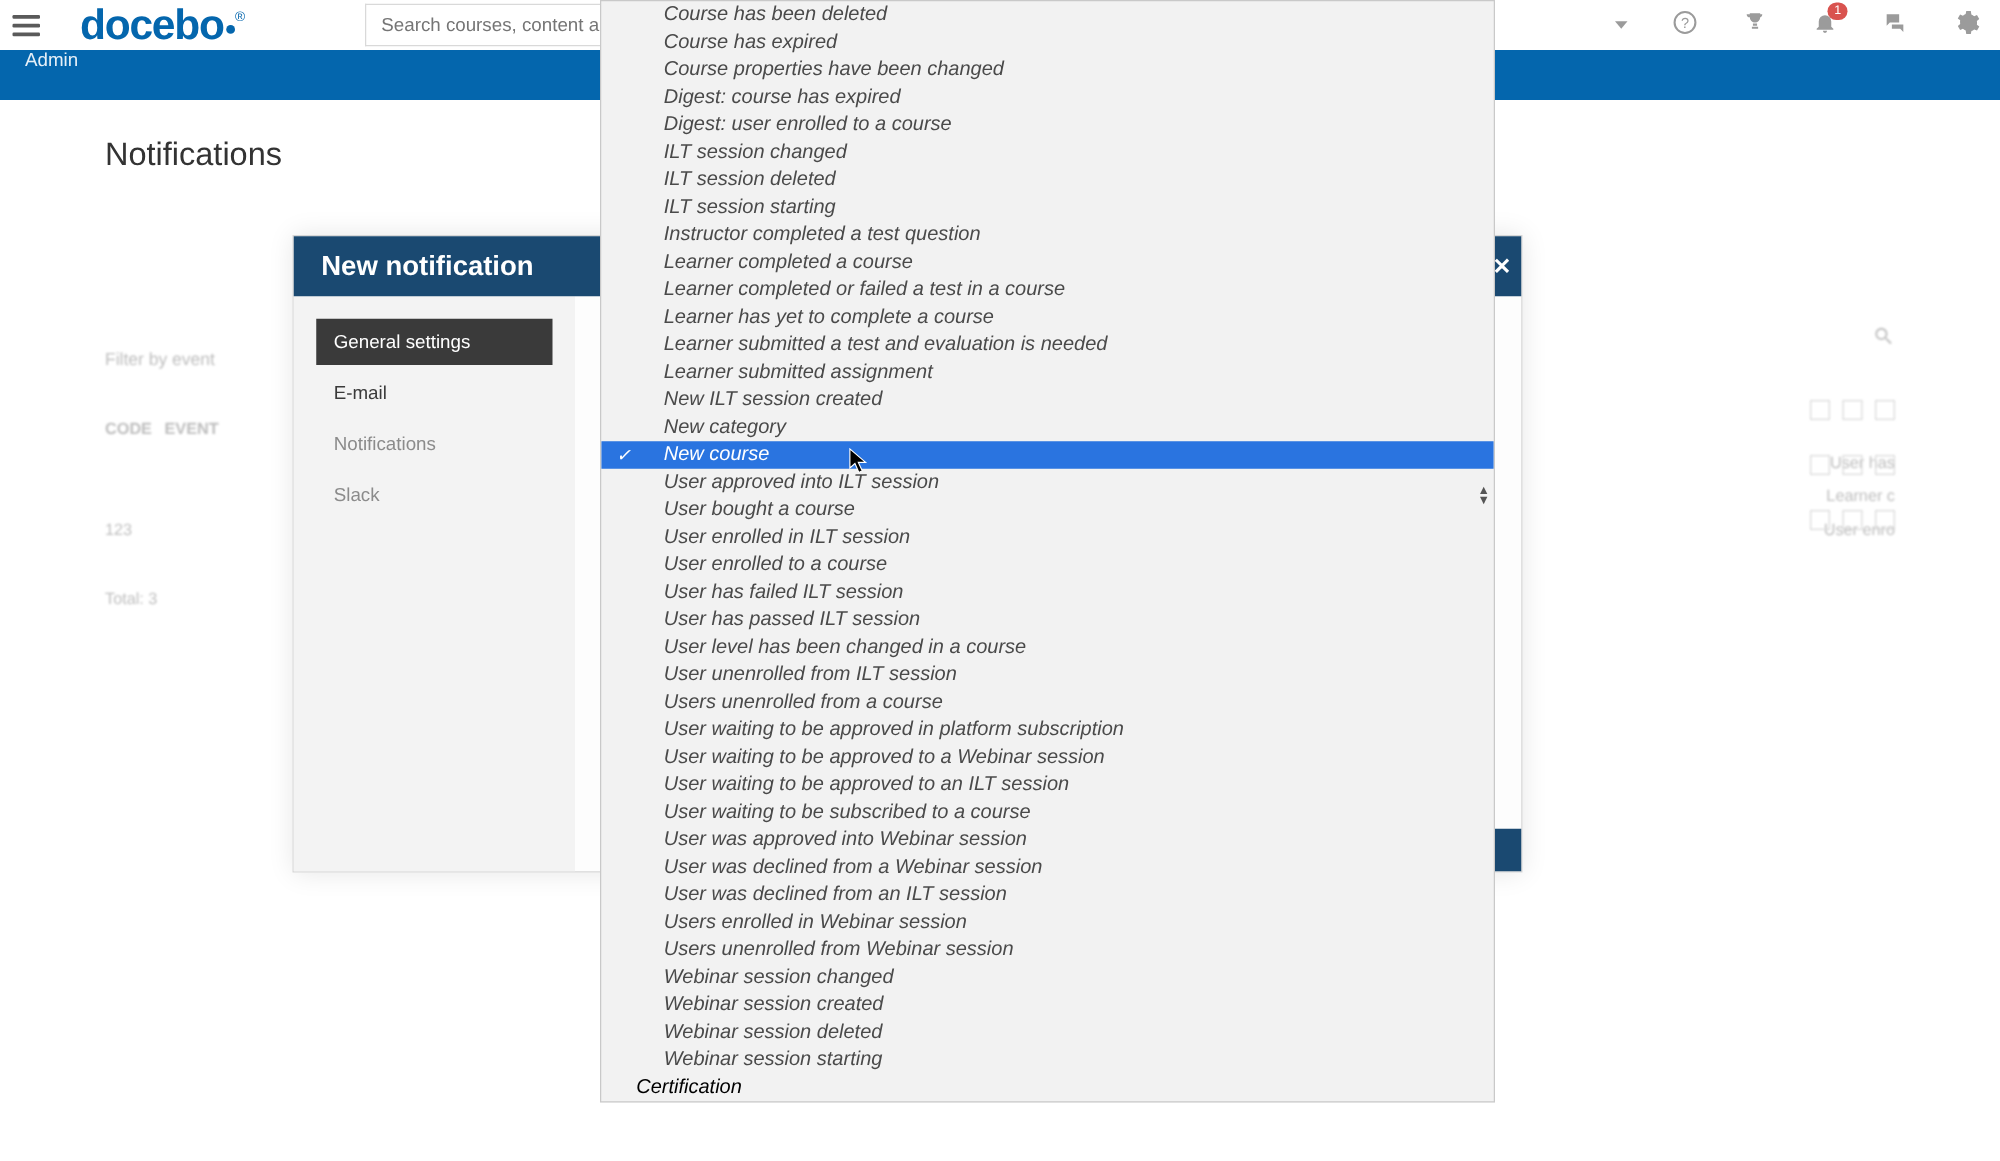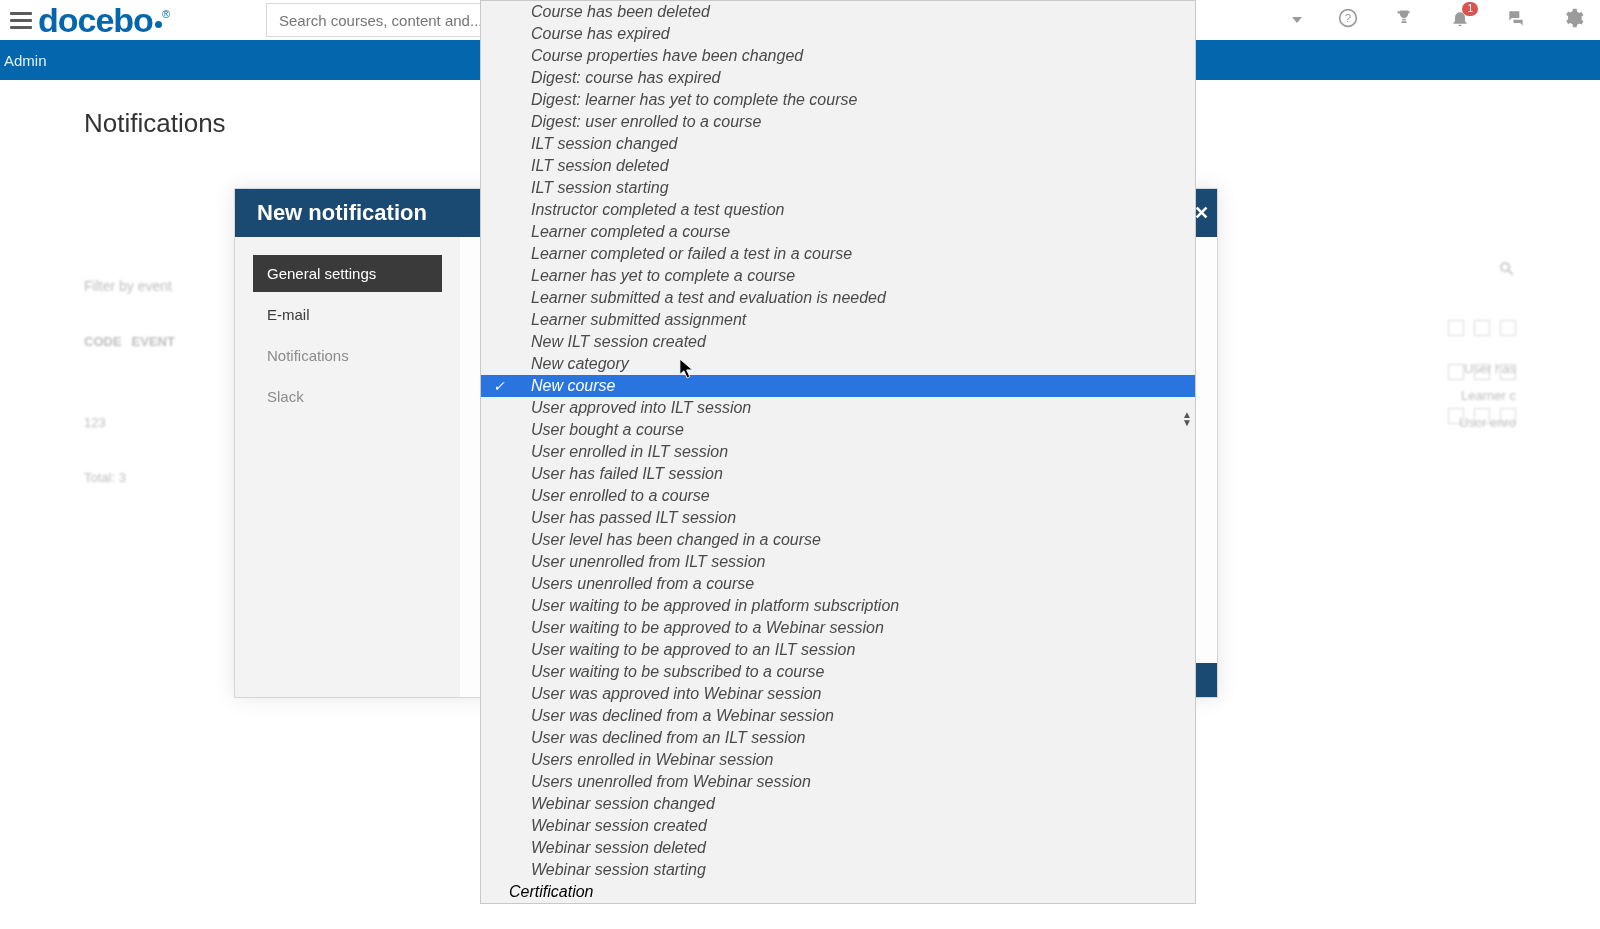--- a/index.html
+++ b/index.html
@@ -3,37 +3,37 @@
 <meta charset="utf-8">
 <style>
   * { box-sizing: border-box; margin: 0; padding: 0; }
   html, body { width: 1600px; height: 929px; overflow: hidden; font-family: "Helvetica Neue", Arial, sans-serif; background: #ffffff; color: #333; }
   body { position: relative; }
 
   
   .topbar { height: 40px; background: #ffffff; display: flex; align-items: center; padding: 0 10px; position: relative; z-index: 5; }
   .menu-icon { width: 28px; height: 28px; display: flex; flex-direction: column; justify-content: center; gap: 4px; cursor: pointer; }
   .menu-icon span { display: block; height: 3px; background: #5a5a5a; border-radius: 1px; width: 22px; }
-  .logo { display: flex; align-items: baseline; }
+  .logo { margin-left: 26px; display: flex; align-items: baseline; }
   .logo-text { font-size: 34px; font-weight: 700; color: #0466ad; letter-spacing: -1px; }
   .logo-dot { width: 7px; height: 7px; background: #0466ad; border-radius: 50%; margin-left: 2px; display: inline-block; position: relative; top: -4px;}
   .logo-reg { font-size: 11px; color: #0466ad; position: relative; top: -14px; }
 
   .search-wrap { margin-left: 96px; width: 620px; height: 34px; display: flex; }
   .search-input { flex: 1; border: 1px solid #d9d9d9; border-right: none; padding: 0 12px; font-size: 15px; color: #555; outline: none; }
   .search-btn { width: 62px; background: #90c060; opacity: .8; display: flex; align-items: center; justify-content: center; cursor: pointer; }
   .search-btn svg { fill: #fff; }
 
   .top-right { position: absolute; right: 16px; top: 0; height: 40px; display: flex; align-items: center; gap: 36px; }
   .tr-item { color: #9b9b9b; position: relative; cursor: pointer; }
   .tr-badge { position: absolute; top: -6px; right: -8px; background: #d9534f; color: #fff; font-size: 10px; border-radius: 8px; padding: 0 5px; line-height: 14px; }
   .tr-caret { width: 0; height: 0; border-left: 5px solid transparent; border-right: 5px solid transparent; border-top: 6px solid #9b9b9b; }
 
   
-  .adminbar { height: 40px; background: #0466ad; color: #e6f0f8; display: flex; align-items: center; padding: 0 4px; font-size: 15px; z-index: 5; position: relative;}
+  .adminbar { height: 40px; background: #0466ad; color: #e6f0f8; display: flex; padding: 0 20px; font-size: 15px; z-index: 5; position: relative;}
   
   
   .page { position: relative; padding: 28px 84px; z-index: 2; }
   .page-title { font-size: 26px; font-weight: 400; color: #333; margin-bottom: 30px; }
 
   
   .bg-faded { position: absolute; top: 160px; left: 84px; right: 84px; z-index: 1; filter: blur(1px); opacity: .55; color: #888; }
   .bg-new-label { text-align: center; font-size: 12px; margin-top: 6px; color: #9aa; }
   .bg-filter { font-size: 14px; margin-top: 60px; }
   .bg-row { font-size: 13px; margin-top: 12px; display:flex; justify-content:space-between;}
@@ -226,39 +226,38 @@
     </div>
   </div>
 </div>
 
 <div class="dropdown">
   <div class="dd-inner" id="dd-inner">
       <div class="dd-row"><span>Course has been deleted</span></div>
       <div class="dd-row"><span>Course has expired</span></div>
       <div class="dd-row"><span>Course properties have been changed</span></div>
       <div class="dd-row"><span>Digest: course has expired</span></div>
-      <div class="dd-row"><span>Digest: learner has yet to complete the course</span></div>
       <div class="dd-row"><span>Digest: user enrolled to a course</span></div>
       <div class="dd-row"><span>ILT session changed</span></div>
       <div class="dd-row"><span>ILT session deleted</span></div>
       <div class="dd-row"><span>ILT session starting</span></div>
       <div class="dd-row"><span>Instructor completed a test question</span></div>
       <div class="dd-row"><span>Learner completed a course</span></div>
       <div class="dd-row"><span>Learner completed or failed a test in a course</span></div>
       <div class="dd-row"><span>Learner has yet to complete a course</span></div>
       <div class="dd-row"><span>Learner submitted a test and evaluation is needed</span></div>
       <div class="dd-row"><span>Learner submitted assignment</span></div>
       <div class="dd-row"><span>New ILT session created</span></div>
       <div class="dd-row"><span>New category</span></div>
       <div class="dd-row selected"><span class="dd-check">✓</span><span>New course</span></div>
       <div class="dd-row"><span>User approved into ILT session</span></div>
       <div class="dd-row"><span>User bought a course</span></div>
       <div class="dd-row"><span>User enrolled in ILT session</span></div>
+      <div class="dd-row"><span>User enrolled to a course</span></div>
       <div class="dd-row"><span>User has failed ILT session</span></div>
-      <div class="dd-row"><span>User enrolled to a course</span></div>
       <div class="dd-row"><span>User has passed ILT session</span></div>
       <div class="dd-row"><span>User level has been changed in a course</span></div>
       <div class="dd-row"><span>User unenrolled from ILT session</span></div>
       <div class="dd-row"><span>Users unenrolled from a course</span></div>
       <div class="dd-row"><span>User waiting to be approved in platform subscription</span></div>
       <div class="dd-row"><span>User waiting to be approved to a Webinar session</span></div>
       <div class="dd-row"><span>User waiting to be approved to an ILT session</span></div>
       <div class="dd-row"><span>User waiting to be subscribed to a course</span></div>
       <div class="dd-row"><span>User was approved into Webinar session</span></div>
       <div class="dd-row"><span>User was declined from a Webinar session</span></div>

